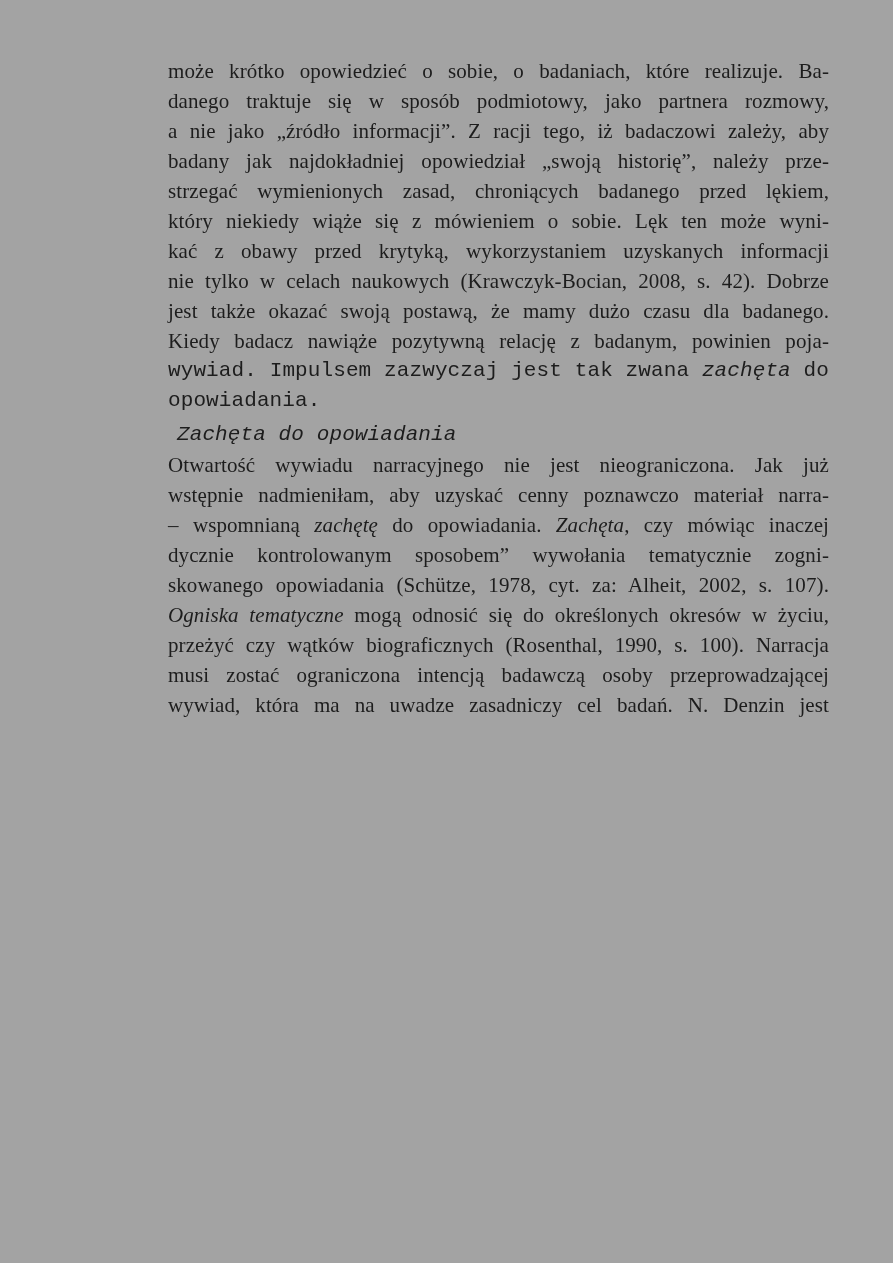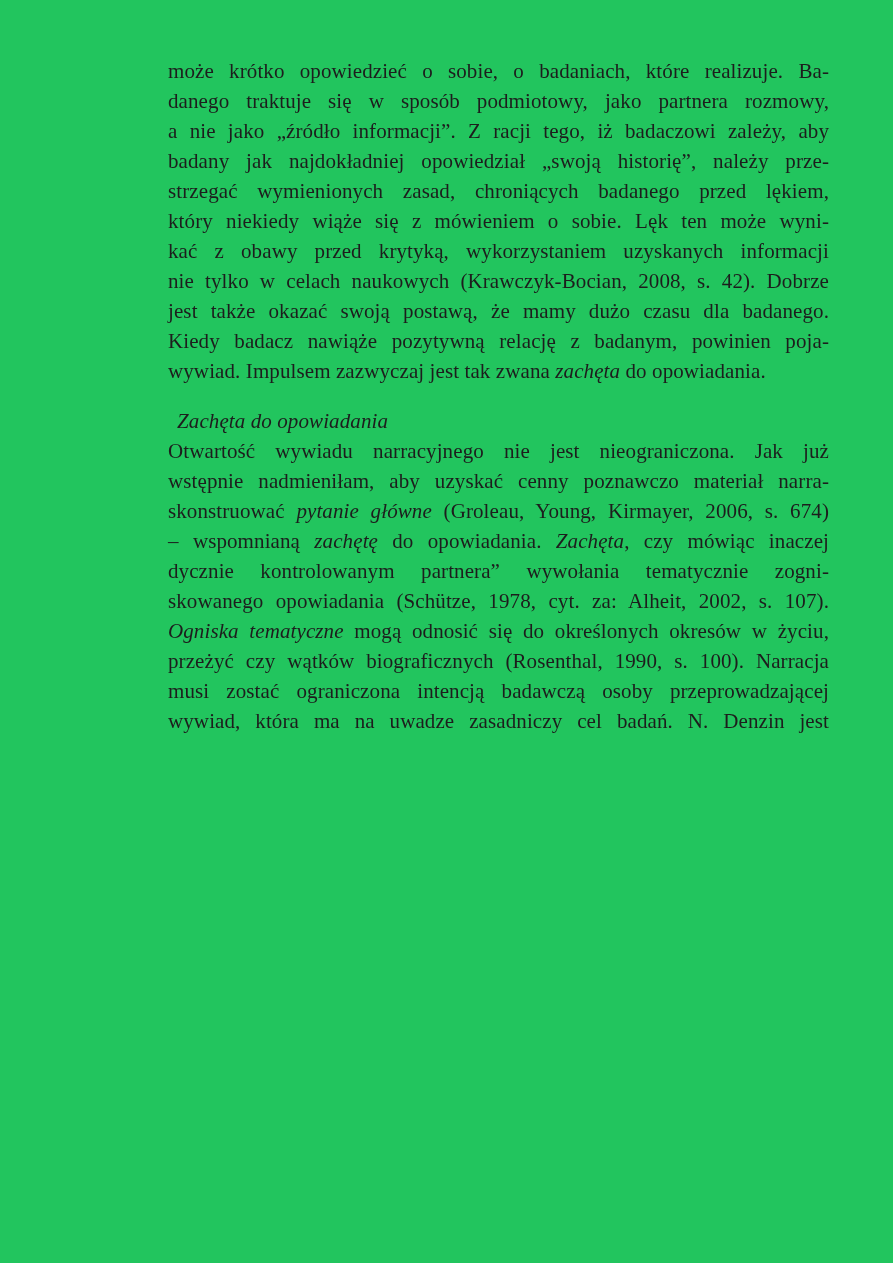--- a/index.html
+++ b/index.html
@@ -10,43 +10,44 @@
     width: 893px;
     height: 1263px;
     background: #ffffff;
     position: relative;
     overflow: hidden;
     font-family: "Liberation Serif", "DejaVu Serif", serif;
   }
   .page {
     position: absolute;
     inset: 0;
-    background: #22c55e;
+    background: #a3a3a3;
   }
   .text-block {
     position: absolute;
     left: 168px;
     top: 56px;
     width: 661px;
     color: #1d1d1d;
     font-size: 21px;
     line-height: 30px;
     letter-spacing: 0.1px;
   }
   .block { margin: 0; padding: 0; }
   .line {
     text-align: justify;
     text-align-last: justify;
     white-space: normal;
   }
   .line.para-end {
     text-align-last: left;
+    font-family: Liberation Mono, monospace;
   }
   .block.heading {
-    margin-top: 20px;
+    margin-top: 4px;
   }
   .block.heading .line {
     padding-left: 9px;
     text-align-last: left;
   }
   .seg-italic { font-style: italic; }
 </style>
 </head>
 <body style="background: rgb(255, 255, 255);">
 
@@ -64,23 +65,22 @@
         <div class="line"><span>jest także okazać swoją postawą, że mamy dużo czasu dla badanego.</span></div>
         <div class="line"><span>Kiedy badacz nawiąże pozytywną relację z badanym, powinien poja-</span></div>
         <div class="line para-end"><span>wywiad. Impulsem zazwyczaj jest tak zwana </span><span class="seg-italic">zachęta</span><span> do opowiadania.</span></div>
       </div>
       <div class="block heading">
         <div class="line para-end"><span class="seg-italic">Zachęta do opowiadania</span></div>
       </div>
       <div class="block paragraph">
         <div class="line"><span>Otwartość wywiadu narracyjnego nie jest nieograniczona. Jak już</span></div>
         <div class="line"><span>wstępnie nadmieniłam, aby uzyskać cenny poznawczo materiał narra-</span></div>
-        <div class="line"><span>skonstruować </span><span class="seg-italic">pytanie główne</span><span> (Groleau, Young, Kirmayer, 2006, s. 674)</span></div>
         <div class="line"><span>– wspomnianą </span><span class="seg-italic">zachętę</span><span> do opowiadania. </span><span class="seg-italic">Zachęta</span><span>, czy mówiąc inaczej</span></div>
-        <div class="line"><span>dycznie kontrolowanym partnera” wywołania tematycznie zogni-</span></div>
+        <div class="line"><span>dycznie kontrolowanym sposobem” wywołania tematycznie zogni-</span></div>
         <div class="line"><span>skowanego opowiadania (Schütze, 1978, cyt. za: Alheit, 2002, s. 107).</span></div>
         <div class="line"><span class="seg-italic">Ogniska tematyczne</span><span> mogą odnosić się do określonych okresów w życiu,</span></div>
         <div class="line"><span>przeżyć czy wątków biograficznych (Rosenthal, 1990, s. 100). Narracja</span></div>
         <div class="line"><span>musi zostać ograniczona intencją badawczą osoby przeprowadzającej</span></div>
         <div class="line"><span>wywiad, która ma na uwadze zasadniczy cel badań. N. Denzin jest</span></div>
       </div>
     </div>
 </div>
 
 </body></html>

